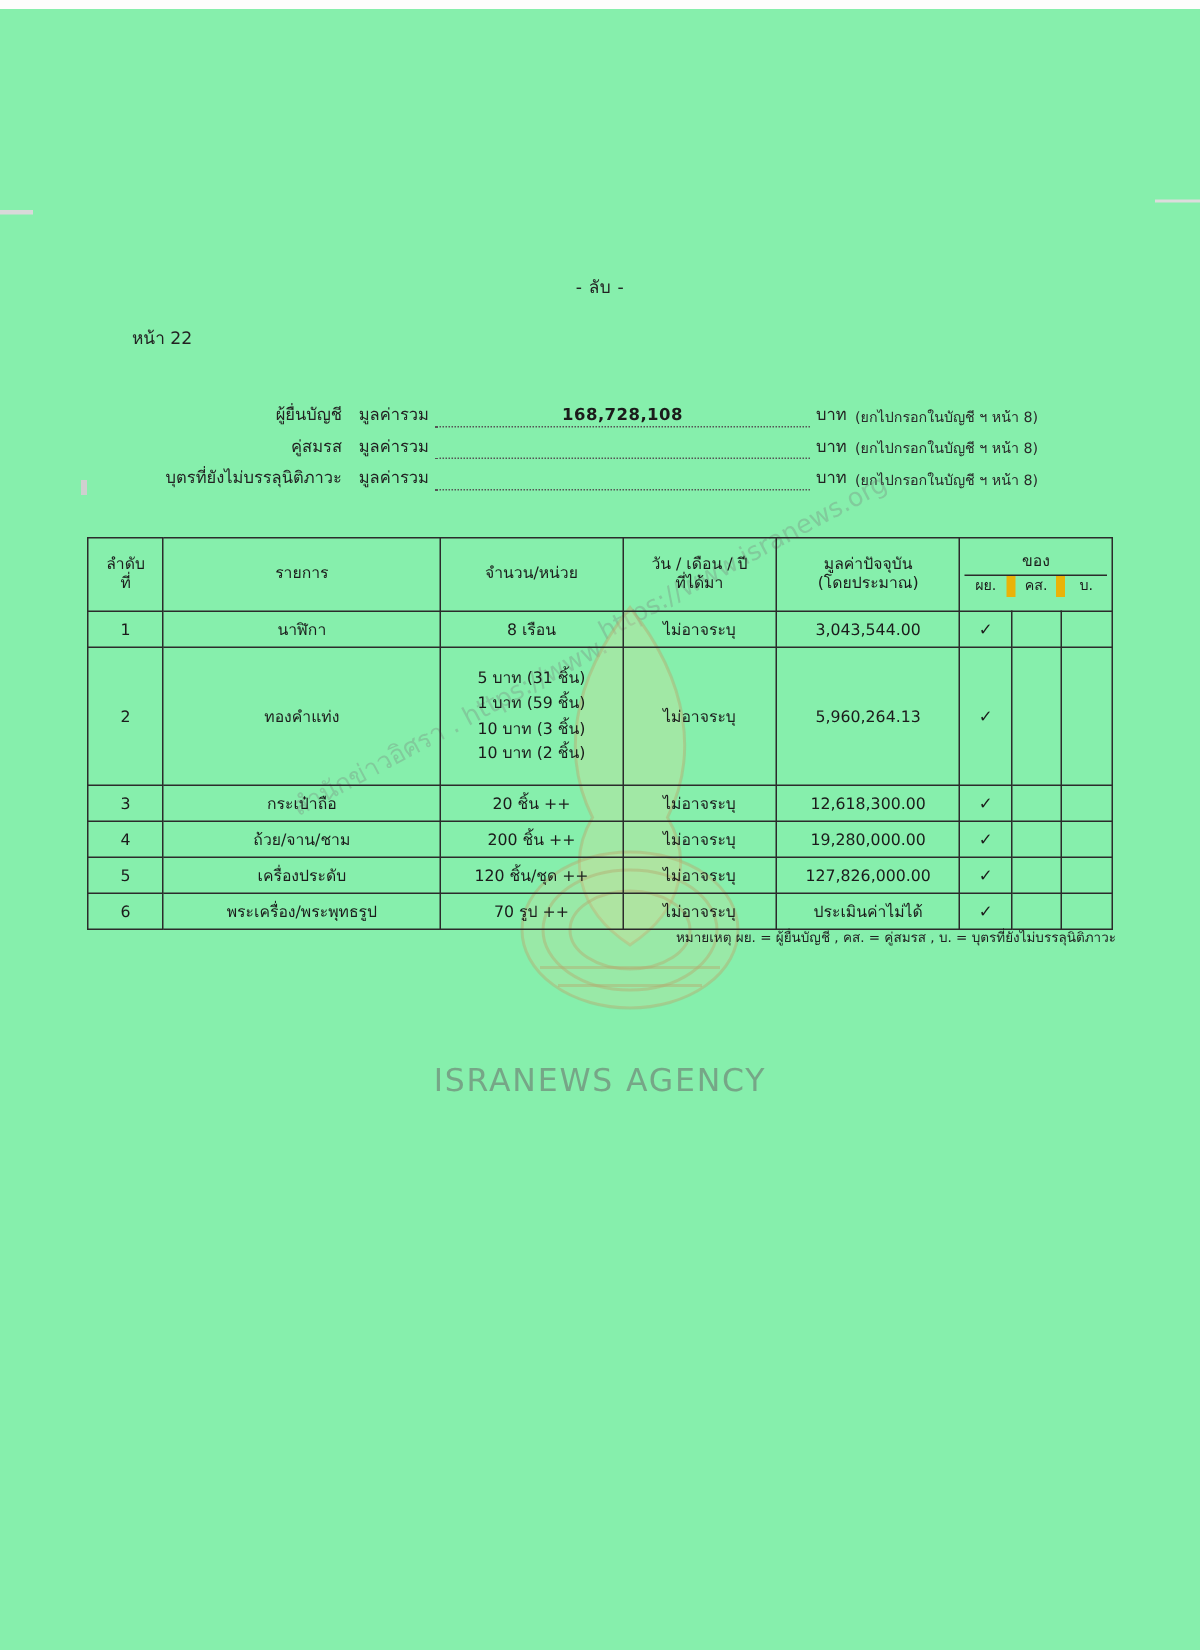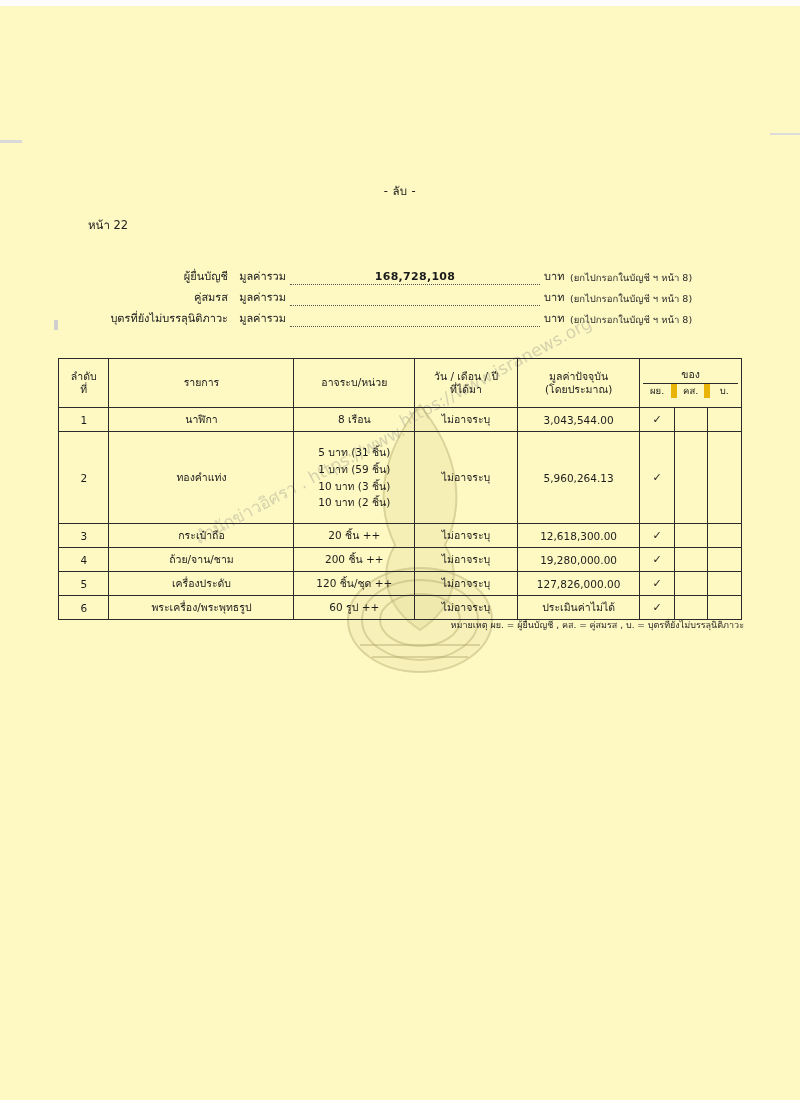--- a/index.html
+++ b/index.html
@@ -14,21 +14,21 @@
     font-family: "DejaVu Sans", "Liberation Sans", sans-serif;
     color: #1a1a1a;
     overflow: hidden;
   }
 
   
   #scan {
     position: absolute;
     left: 0; top: 0;
     width: 800px; height: 1100px;
-    background: #fef9c3;
+    background: #86efac;
   }
   
   .edge-top {
     position: absolute; left: 0; top: 0; width: 800px; height: 6px;
     background: #fdfdfd;
   }
   .edge-mark-left {
     position: absolute; left: 0; top: 140px; width: 22px; height: 3px;
     background: #d9d9d9;
   }
@@ -264,30 +264,31 @@
     <g fill="none" stroke="rgba(180,170,110,0.45)" stroke-width="2">
       <path d="M100 10 C60 60 55 110 75 150 C60 175 62 210 100 235 C138 210 140 175 125 150 C145 110 140 60 100 10 Z" fill="rgba(225,215,150,0.30)"></path>
       <ellipse cx="100" cy="225" rx="72" ry="52" fill="rgba(225,215,150,0.22)"></ellipse>
       <ellipse cx="100" cy="225" rx="58" ry="40"></ellipse>
       <ellipse cx="100" cy="225" rx="40" ry="26"></ellipse>
       <path d="M40 250 L160 250"></path>
       <path d="M52 262 L148 262"></path>
     </g>
   </svg>
 
+  <div class="wm-agency">ISRANEWS AGENCY</div>
 
   <table class="assets">
     <thead>
       <tr>
         <th class="col-no" rowspan="1">
           <div>ลำดับ</div>
           <div>ที่</div>
         </th>
         <th class="col-item">รายการ</th>
-        <th class="col-qty">อาจระบ/หน่วย</th>
+        <th class="col-qty">จำนวน/หน่วย</th>
         <th class="col-date">
           <div>วัน / เดือน / ปี</div>
           <div>ที่ได้มา</div>
         </th>
         <th class="col-value">
           <div>มูลค่าปัจจุบัน</div>
           <div>(โดยประมาณ)</div>
         </th>
         <th colspan="3" class="hdr-own-group">
           <span class="grp-title">ของ</span>
@@ -357,21 +358,21 @@
         <td>ไม่อาจระบุ</td>
         <td>127,826,000.00</td>
         <td class="col-own tick">✓</td>
         <td class="col-own"></td>
         <td class="col-own"></td>
       </tr>
 
       <tr class="row-h">
         <td>6</td>
         <td class="cell-item">พระเครื่อง/พระพุทธรูป</td>
-        <td>60 รูป ++</td>
+        <td>70 รูป ++</td>
         <td>ไม่อาจระบุ</td>
         <td>ประเมินค่าไม่ได้</td>
         <td class="col-own tick">✓</td>
         <td class="col-own"></td>
         <td class="col-own"></td>
       </tr>
 
     </tbody>
   </table>
 

